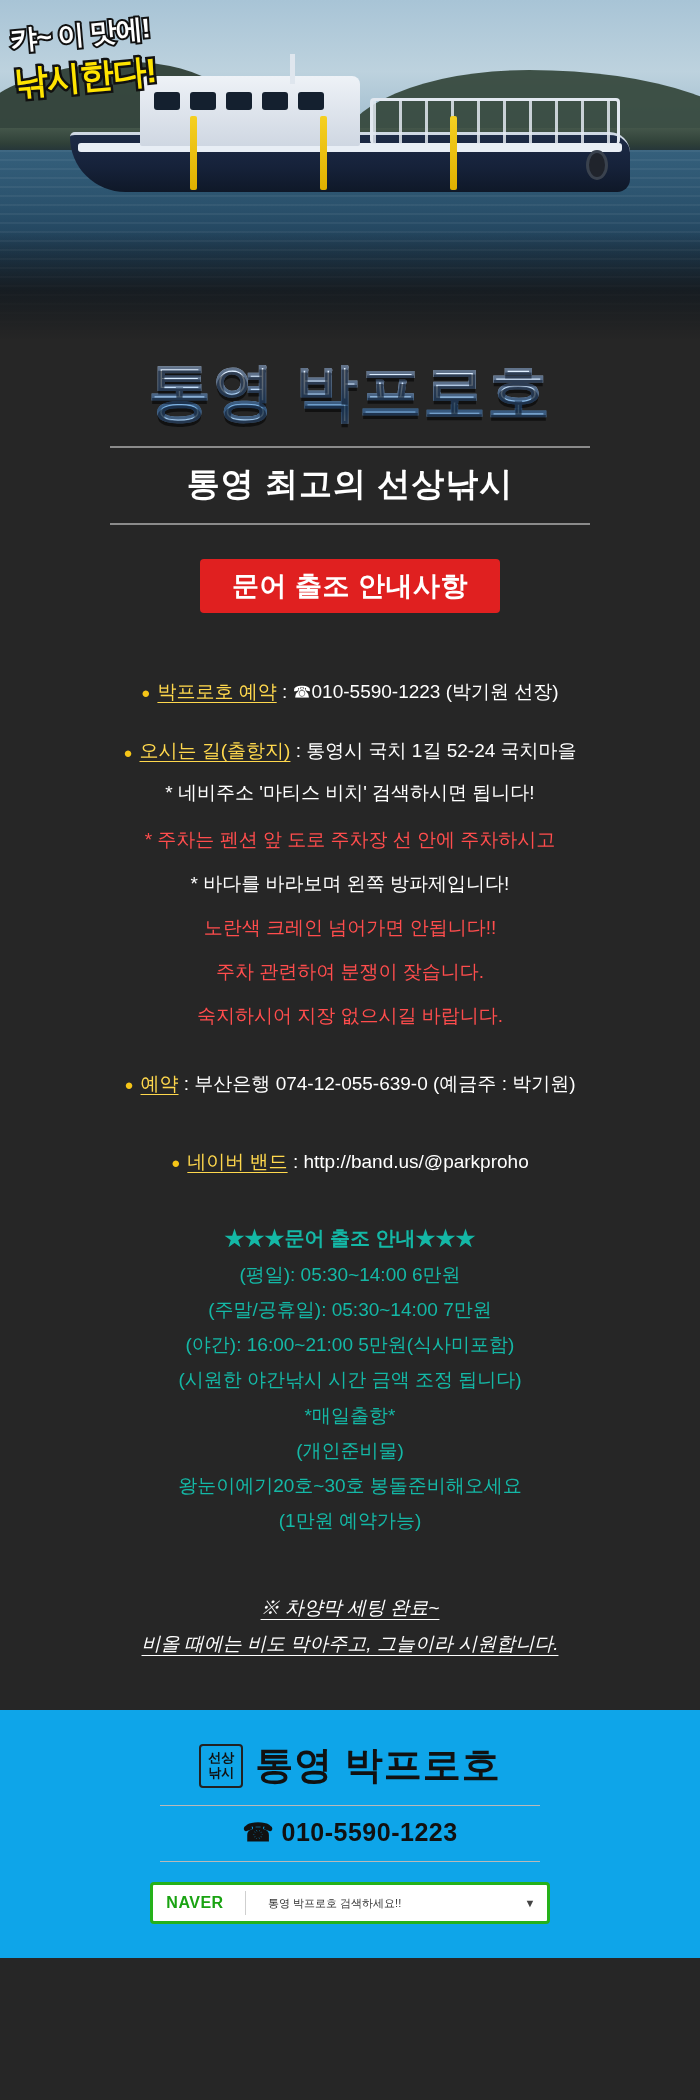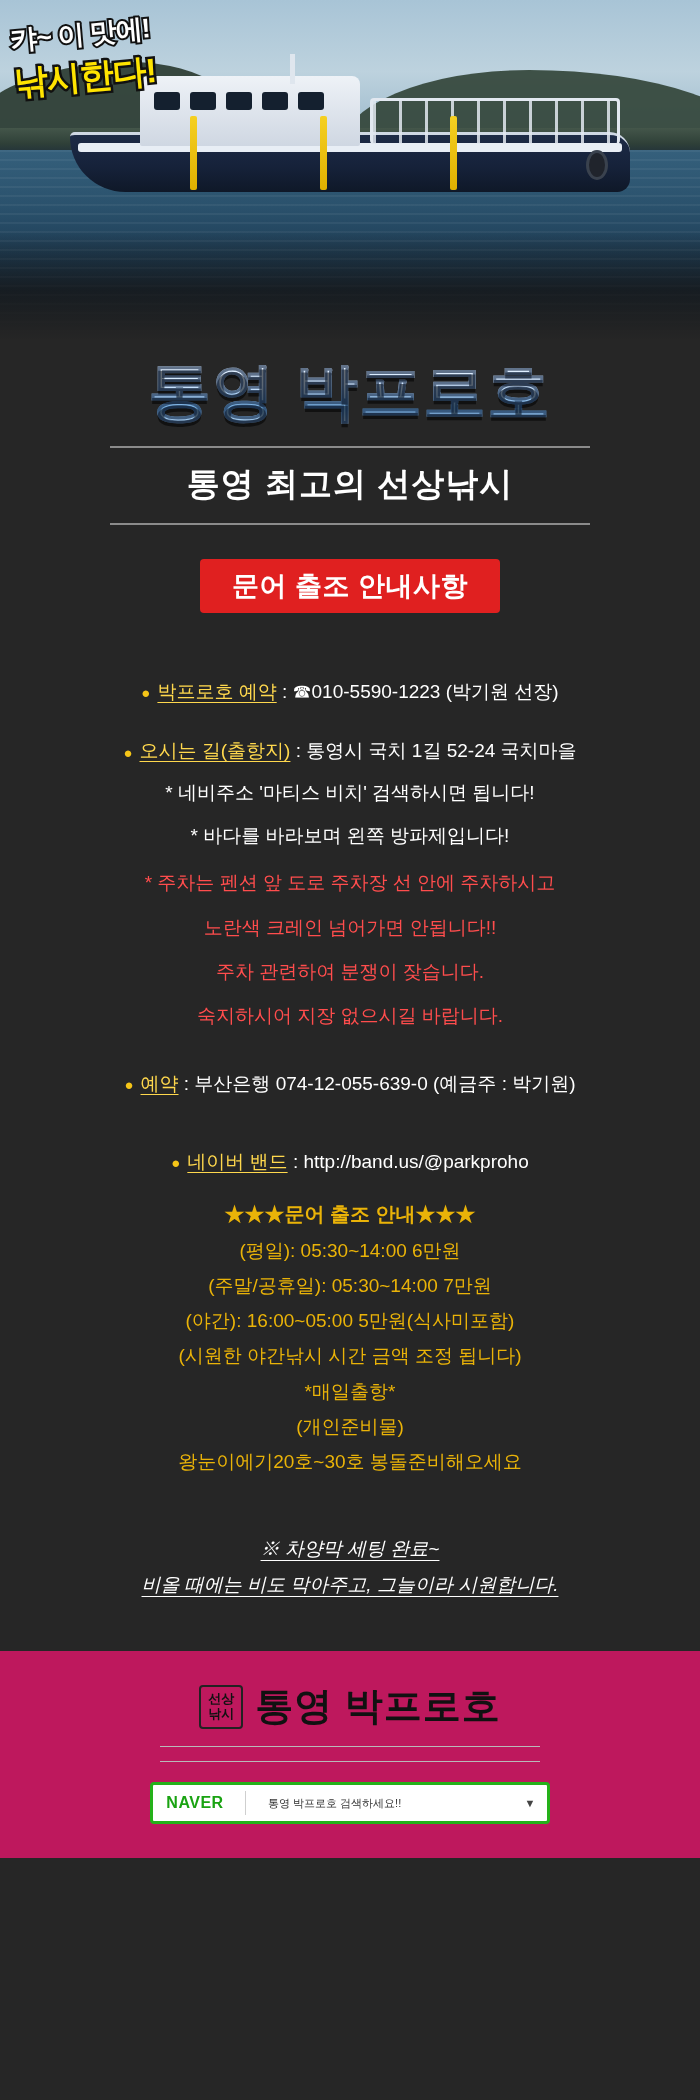--- a/index.html
+++ b/index.html
@@ -154,37 +154,37 @@
   .info { padding: 34px 24px 0; color: #ffffff; }
   .row { text-align: center; margin-bottom: 10px; font-size: 19px; line-height: 1.55; }
   .bullet { color: #f5c518; font-size: 15px; vertical-align: middle; margin-right: 7px; }
   .uline-y { color: #ffd84d; text-decoration: underline; text-underline-offset: 4px; }
   .blk { margin-top: 30px; }
   .sub-line { font-size: 19px; color: #ffffff; line-height: 1.75; }
   .warn { color: #ff4d4d; font-size: 19px; line-height: 1.8; }
 
   
   .price-block {
-    margin-top: 20px; text-align: center; color: #eab308;
+    margin-top: 44px; text-align: center; color: #14b8a6;
     font-size: 19px; line-height: 1.85;
   }
   .price-head { font-weight: 700; font-size: 20px; }
 
   
   .notices { margin-top: 52px; text-align: center; color: #ffffff; font-style: italic; }
   .notice-line {
     font-size: 19px; line-height: 1.9;
     text-decoration: underline; text-underline-offset: 5px;
   }
   .notice-last { margin-top: 34px; }
 
   
   .footer {
     margin-top: 48px;
-    background: #be185d;
+    background: #0ea5e9;
     padding: 30px 0 34px;
     text-align: center;
   }
   .f-brand { display: flex; align-items: center; justify-content: center; gap: 12px; }
   .f-chip {
     width: 44px; height: 44px; border: 2px solid #222; border-radius: 4px;
     display: flex; flex-direction: column; align-items: center; justify-content: center;
     font-size: 13px; font-weight: 700; color: #111; line-height: 1.15;
   }
   .f-name { font-size: 38px; font-weight: 700; color: #111; letter-spacing: 1px; }
@@ -255,62 +255,67 @@
 
     <div class="row blk">
       <span class="bullet">●</span><span class="uline-y">박프로호 예약</span><span> : </span><span>☎</span><span>010-5590-1223</span>
       <span>(박기원 선장)</span>
     </div>
 
     <div class="row blk">
       <span class="bullet">●</span><span class="uline-y">오시는 길(출항지)</span><span> : </span><span>통영시 국치 1길 52-24 국치마을</span>
     </div>
     <div class="row sub-line">* 네비주소 '마티스 비치' 검색하시면 됩니다!</div>
+    <div class="row warn" style="margin-top:14px">* 주차는 펜션 앞 도로 주차장 선 안에 주차하시고</div>
+
     <div class="row sub-line">* 바다를 바라보며 왼쪽 방파제입니다!</div>
-
-    <div class="row warn" style="margin-top:14px">* 주차는 펜션 앞 도로 주차장 선 안에 주차하시고</div>
     <div class="row warn">노란색 크레인 넘어가면 안됩니다!!</div>
     <div class="row warn">주차 관련하여 분쟁이 잦습니다.</div>
     <div class="row warn">숙지하시어 지장 없으시길 바랍니다.</div>
 
     <div class="row blk" style="margin-top:36px">
       <span class="bullet">●</span><span class="uline-y">예약</span><span> : </span><span>부산은행 074-12-055-639-0 (예금주 : 박기원)</span>
     </div>
 
     <div class="row blk" style="margin-top:48px">
       <span class="bullet">●</span><span class="uline-y">네이버 밴드</span><span> : </span><span>http://band.us/@parkproho</span>
     </div>
 
   </div>
 
   <div class="price-block">
     <div class="price-head">★★★문어 출조 안내★★★</div>
     <div>(평일): 05:30~14:00 6만원</div>
     <div>(주말/공휴일): 05:30~14:00 7만원</div>
-    <div>(야간): 16:00~05:00 5만원(식사미포함)</div>
+    <div>(야간): 16:00~21:00 5만원(식사미포함)</div>
     <div>(시원한 야간낚시 시간 금액 조정 됩니다)</div>
     <div>*매일출항*</div>
     <div>(개인준비물)</div>
     <div>왕눈이에기20호~30호 봉돌준비해오세요</div>
+    <div>(1만원 예약가능)</div>
   </div>
 
   <div class="notices">
     <div class="notice-line">※ 차양막 세팅 완료~</div>
     <div class="notice-line">비올 때에는 비도 막아주고, 그늘이라 시원합니다.</div>
   </div>
 
   <div class="footer">
     <div class="f-brand">
       <div class="f-chip">
         <span>선상</span>
         <span>낚시</span>
       </div>
       <div class="f-name">통영 박프로호</div>
     </div>
     <div class="f-rule"></div>
+    <div class="f-phone">
+      <span>☎</span>
+      <span>010-5590-1223</span>
+    </div>
     <div class="f-rule2"></div>
 
     <div class="search-box">
       <div class="naver-logo">NAVER</div>
       <div class="search-div"></div>
       <div class="search-text">통영 박프로호 검색하세요!!</div>
       <div class="caret">▼</div>
     </div>
   </div>
 

